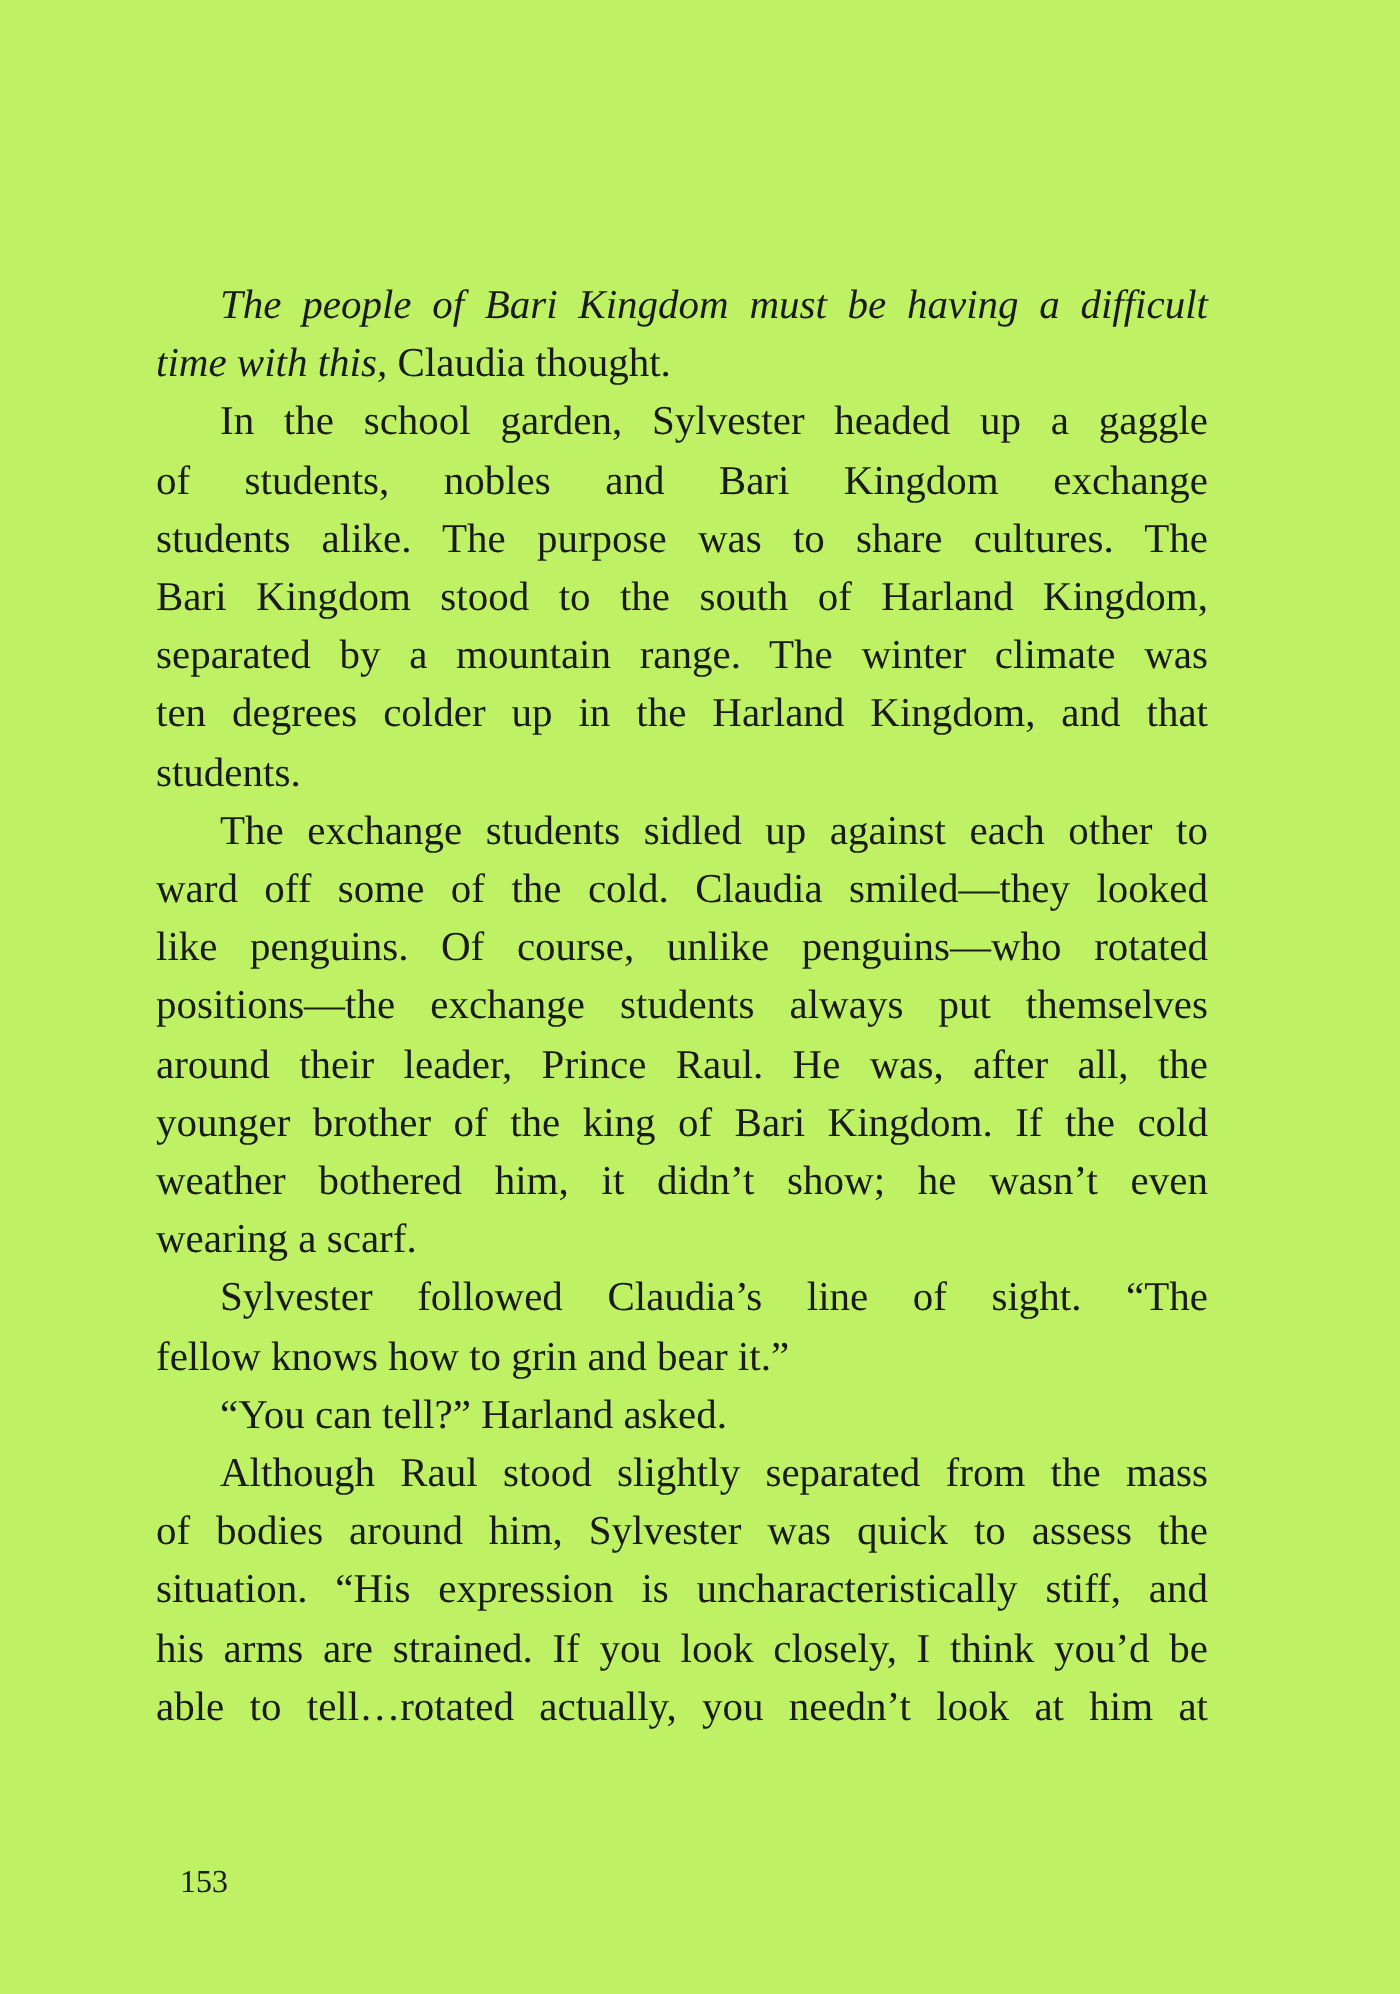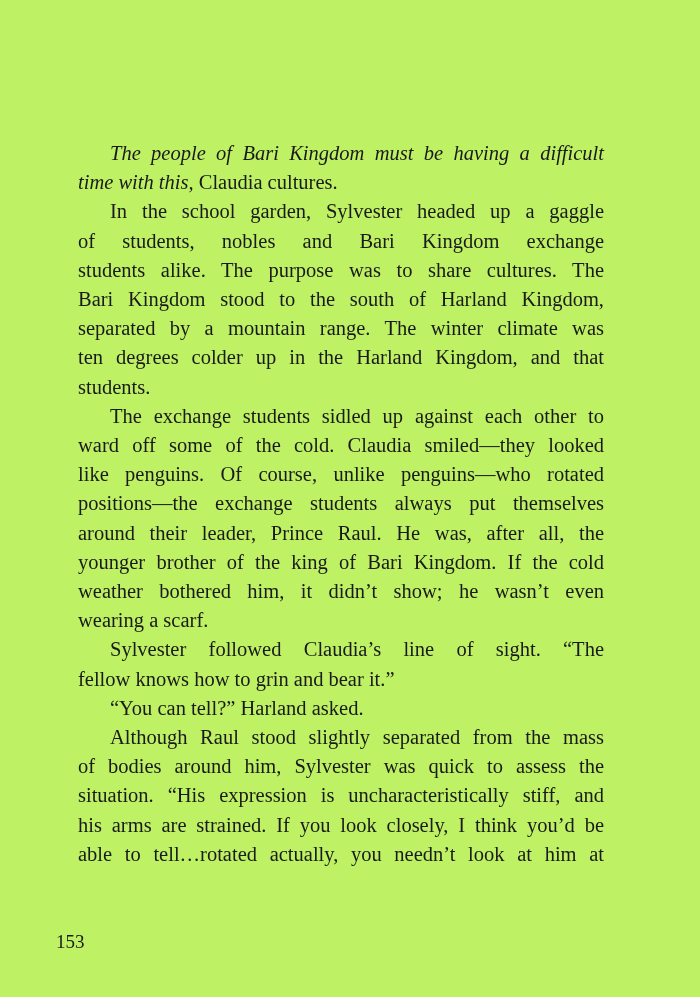--- a/index.html
+++ b/index.html
@@ -37,33 +37,33 @@
     text-align-last: left;
   }
   .line.indent {
     text-indent: 32px;
   }
   .seg-italic {
     font-style: italic;
   }
   .page-number {
     position: absolute;
-    left: 56px;
+    left: 90px;
     top: 927px;
-    font-size: 19px;
+    font-size: 16px;
     line-height: 29.2px;
   }
 </style>
 </head>
 <body>
 
 <div class="page">
   <div class="text-block">
       <div class="line indent"><span class="seg-italic">The people of Bari Kingdom must be having a difficult</span></div>
-      <div class="line last"><span class="seg-italic">time with this,</span><span class="seg"> Claudia cultures.</span></div>
+      <div class="line last"><span class="seg-italic">time with this,</span><span class="seg"> Claudia thought.</span></div>
       <div class="line indent"><span class="seg">In the school garden, Sylvester headed up a gaggle</span></div>
       <div class="line"><span class="seg">of students, nobles and Bari Kingdom exchange</span></div>
       <div class="line"><span class="seg">students alike. The purpose was to share cultures. The</span></div>
       <div class="line"><span class="seg">Bari Kingdom stood to the south of Harland Kingdom,</span></div>
       <div class="line"><span class="seg">separated by a mountain range. The winter climate was</span></div>
       <div class="line"><span class="seg">ten degrees colder up in the Harland Kingdom, and that</span></div>
       <div class="line last"><span class="seg">students.</span></div>
       <div class="line indent"><span class="seg">The exchange students sidled up against each other to</span></div>
       <div class="line"><span class="seg">ward off some of the cold. Claudia smiled—they looked</span></div>
       <div class="line"><span class="seg">like penguins. Of course, unlike penguins—who rotated</span></div>

